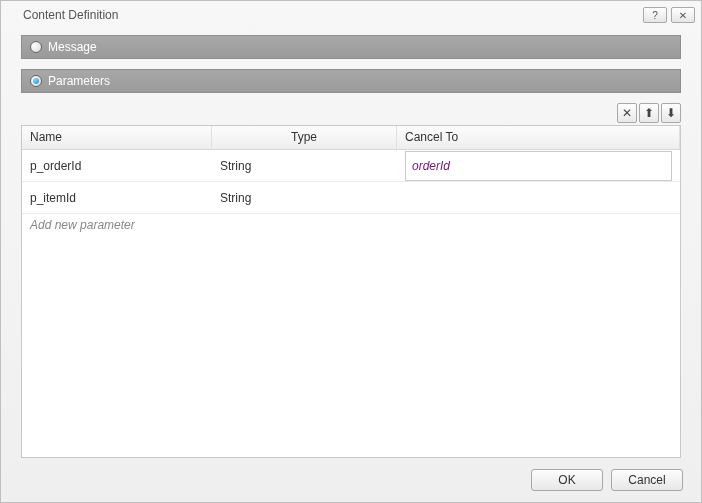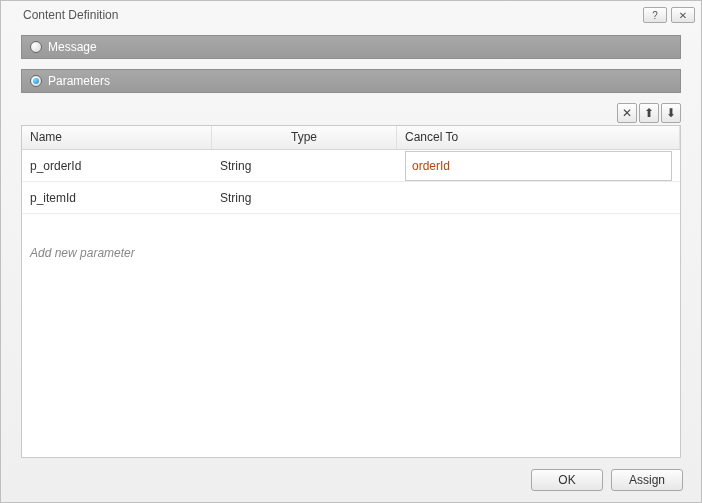--- a/index.html
+++ b/index.html
@@ -134,29 +134,29 @@
     align-items: center;
     height: 100%;
   }
   .assign-input {
     border: 1px solid #c9c9c9;
     width: 100%;
     height: 21px;
     padding: 14px 6px;
     font-family: inherit;
     font-size: 12px;
-    color: #c2410c;
+    color: #701a75;
     background: #fff;
+    font-style: italic;
   }
   .add-row {
     padding: 4px 8px;
     font-style: italic;
     color: #888;
     font-size: 12px;
-    margin-top: 28px;
   }
   .footer {
     height: 44px;
     display: flex;
     align-items: center;
     justify-content: flex-end;
     padding: 0 18px;
     gap: 8px;
   }
   .btn {
@@ -232,16 +232,16 @@
         <div class="td col-type">String</div>
       </div>
 
       <div class="add-row">Add new parameter</div>
     </div>
 
   </div>
 
   <div class="footer">
     <div class="btn">OK</div>
-    <div class="btn">Assign</div>
+    <div class="btn">Cancel</div>
   </div>
 
 </div>
 
 </body></html>

